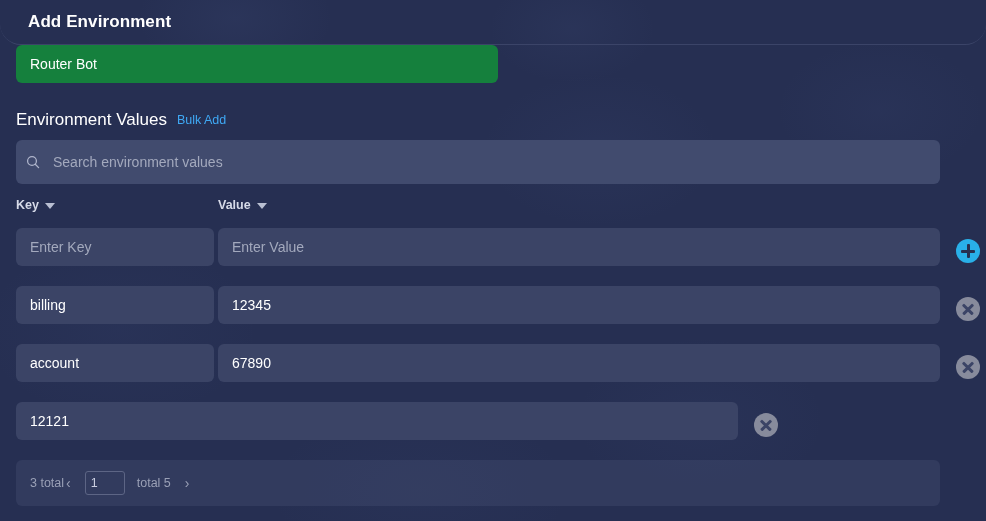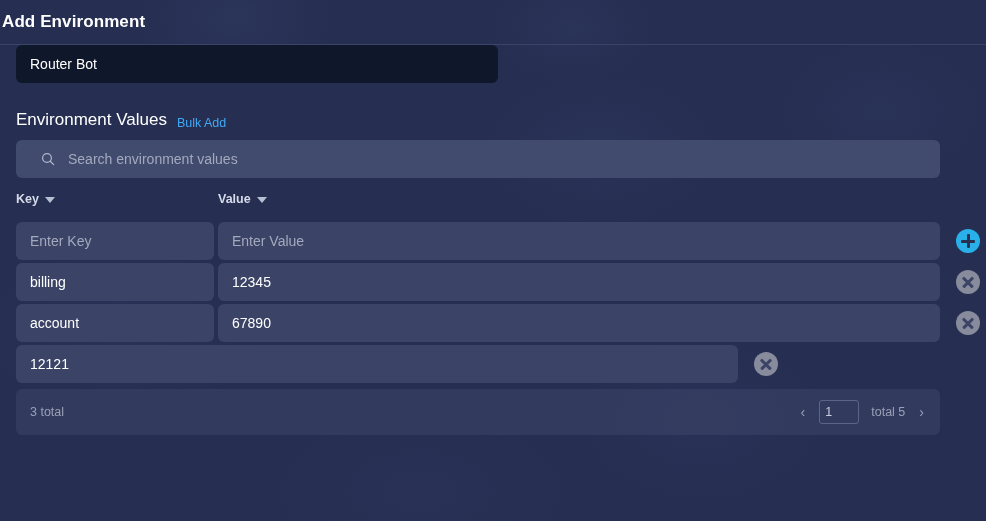--- a/index.html
+++ b/index.html
@@ -30,79 +30,80 @@
     z-index: 0;
   }
   .page { position: relative; z-index: 1; width: 986px; height: 521px; }
 
   
   .header {
     height: 45px;
     border-bottom: 1px solid #3b4468;
     display: flex;
     align-items: center;
-    padding-left: 2px;
+    padding-left: 28px;
+    border-radius: 21px;
   }
   .header-title {
     font-size: 17px;
     font-weight: bold;
     letter-spacing: .1px;
     color: #ffffff;
   }
 
   
   .content { padding: 0 16px; }
 
   .field-label {
     font-size: 12.5px;
     color: #d6dae8;
     margin-top: 38px;
     margin-bottom: 7px;
   }
   .name-input {
     width: 482px;
     height: 38px;
-    background: #0f172a;
+    background: #15803d;
     border: none;
     border-radius: 6px;
     color: #ffffff;
     font-size: 14px;
     font-family: inherit;
     padding: 0 14px;
     outline: none;
   }
 
   .section-head {
     display: flex;
-    align-items: flex-end;
+    align-items: center;
     gap: 10px;
     margin-top: 27px;
     margin-bottom: 10px;
   }
   .section-title {
     font-size: 17px;
     color: #ffffff;
     font-weight: normal;
   }
   .bulk-add {
     font-size: 12.5px;
     color: #3fa9f5;
     cursor: pointer;
     text-decoration: none;
   }
 
   .search-box {
     position: relative;
     width: 924px;
-    height: 38px;
+    height: 44px;
     background: #414b6e;
     border-radius: 6px;
     display: flex;
     align-items: center;
-    padding-left: 24px;
+    padding-left: 9px;
   }
   .search-icon { width: 16px; height: 16px; flex: 0 0 16px; opacity: .82; }
   .search-input {
     flex: 1;
     height: 100%;
     background: transparent;
     border: none;
     outline: none;
     color: #ffffff;
     font-family: inherit;
@@ -126,23 +127,23 @@
     width: 0; height: 0;
     border-left: 5px solid transparent;
     border-right: 5px solid transparent;
     border-top: 6px solid #b9bfd2;
     display:inline-block;
     position: relative; top: 1px;
   }
 
   .row {
     display: flex;
-    align-items: center;
+    align-items: flex-end;
     gap: 4px;
-    margin-bottom: 3px;
+    margin-bottom: 20px;
   }
   .cell {
     height: 38px;
     background: #3b4466;
     border: none;
     border-radius: 6px;
     color: #ffffff;
     font-family: inherit;
     font-size: 14px;
     padding: 0 14px;
@@ -185,21 +186,20 @@
 
   
   .pager {
     margin-top: 6px;
     width: 924px;
     height: 46px;
     background: rgba(72,82,118,.34);
     border-radius: 6px;
     display: flex;
     align-items: center;
-    justify-content: space-between;
     padding: 0 14px;
     font-size: 12.5px;
     color: #9aa0b6;
   }
   .pager-right { display: flex; align-items: center; gap: 12px; }
   .pg-arrow {
     color: #9aa0b6;
     font-size: 14px;
     cursor: pointer;
     padding: 0 2px;

